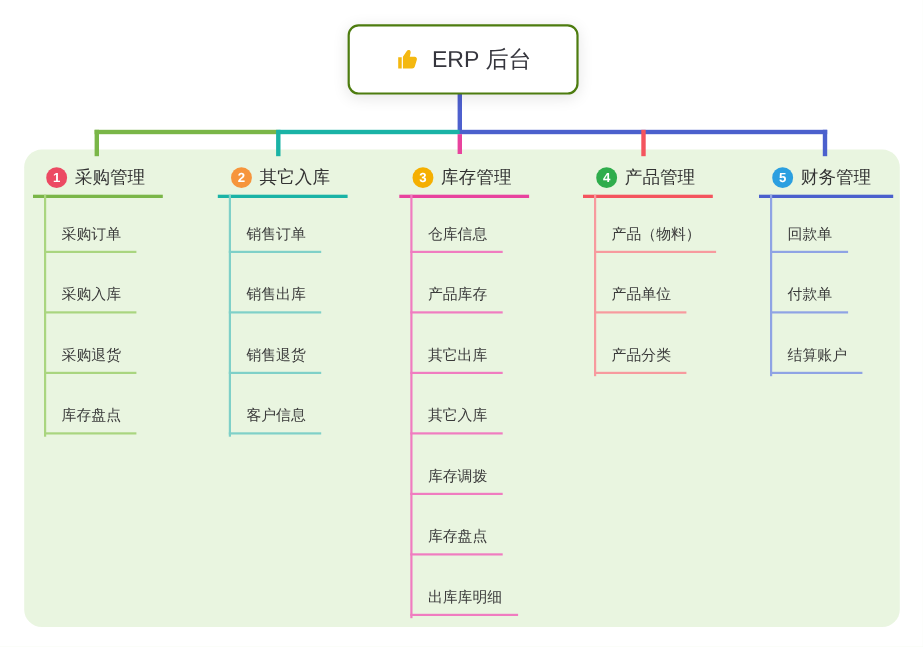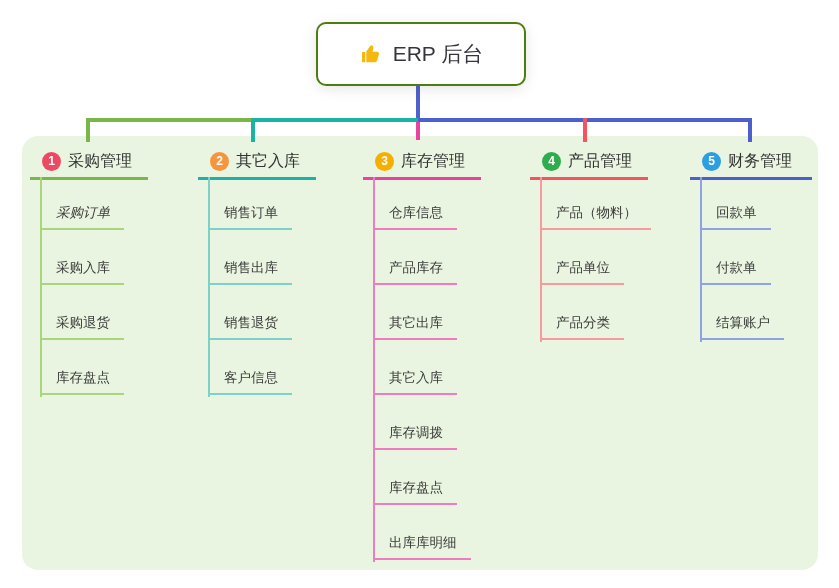--- a/index.html
+++ b/index.html
@@ -74,21 +74,21 @@
 
 <div class="col" style="left:30px">
   <div class="branch-header">
     <span class="badge" style="background-color: rgb(236, 74, 99);">1</span>
     <span class="branch-label">采购管理</span>
   </div>
   <div class="header-rule" style="background-color: rgb(122, 182, 72);"></div>
   <div class="spine spine-4" style="background-color: rgb(169, 213, 127);"></div>
   <div class="children">
     <div class="child first">
-        <span class="child-node" style="border-bottom-color: rgb(169, 213, 127); font-style: italic;">采购订单</span>
+        <span class="child-node" style="border-bottom-color: rgb(169, 213, 127);">采购订单</span>
       </div>
     <div class="child">
         <span class="child-node" style="border-bottom-color: rgb(169, 213, 127);">采购入库</span>
       </div>
     <div class="child">
         <span class="child-node" style="border-bottom-color: rgb(169, 213, 127);">采购退货</span>
       </div>
     <div class="child">
         <span class="child-node" style="border-bottom-color: rgb(169, 213, 127);">库存盘点</span>
       </div>

